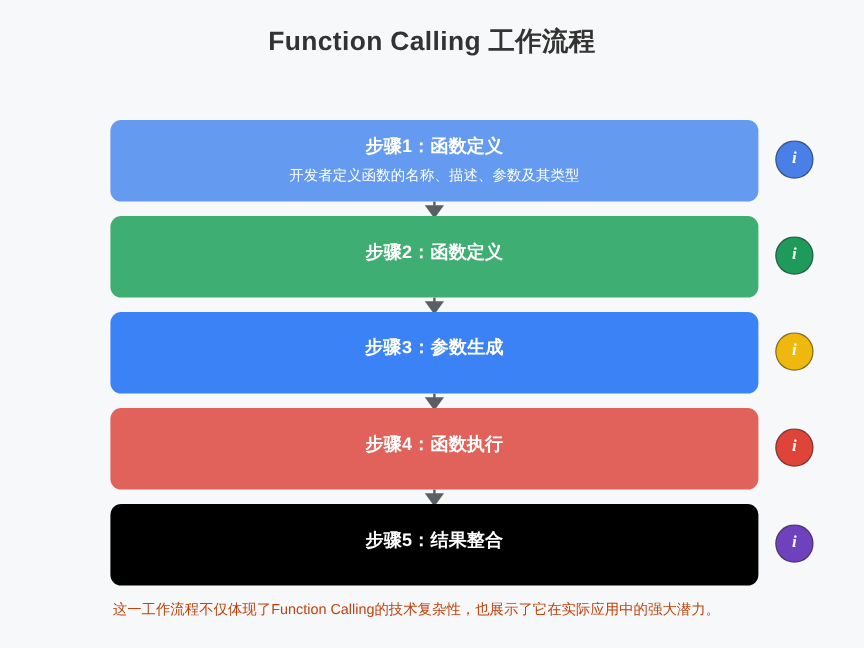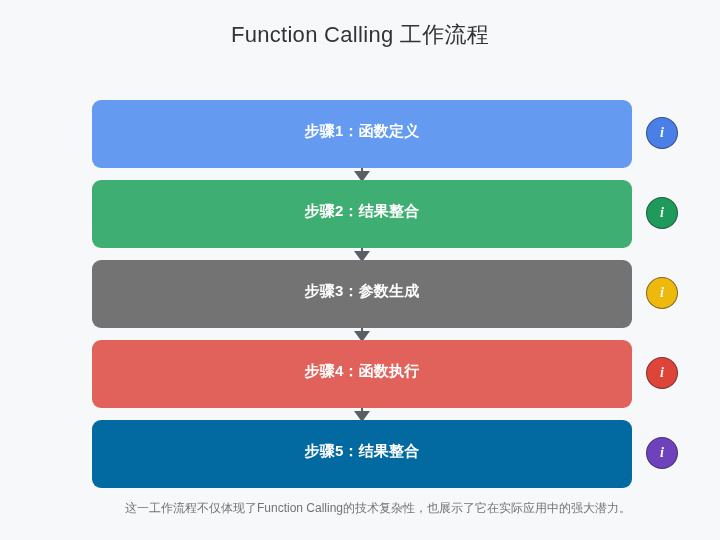--- a/index.html
+++ b/index.html
@@ -11,21 +11,21 @@
     height: 540px;
     background: #f7f8f9;
     font-family: "Liberation Sans", "DejaVu Sans", sans-serif;
     overflow: hidden;
     position: relative;
   }
 
   #page-title {
     text-align: center;
     font-size: 22px;
-    font-weight: normal;
+    font-weight: bold;
     color: #333333;
     letter-spacing: 0.3px;
     margin: 0;
     padding-top: 22px;
     line-height: 1.2;
   }
 
   #flow {
     position: absolute;
     top: 100px;
@@ -41,22 +41,21 @@
 
   .step-card {
     position: absolute;
     left: 92px;
     top: 0;
     width: 540px;
     height: 68px;
     border-radius: 9px;
     box-sizing: border-box;
     display: flex;
-    flex-direction: row;
-    align-items: center;
+    flex-direction: column;
     justify-content: center;
     color: #ffffff;
     text-align: center;
   }
 
   .step-title {
     font-size: 15px;
     font-weight: bold;
     line-height: 1.25;
     margin-bottom: 6px;
@@ -115,76 +114,77 @@
     top: 3px;
     width: 0;
     height: 0;
     border-left: 8px solid transparent;
     border-right: 8px solid transparent;
     border-top: 11px solid #5a5f66;
   }
 
   #footer-note {
     position: absolute;
-    left: 108px;
+    left: 77px;
     top: 500px;
     width: 540px;
     text-align: center;
     font-size: 12px;
-    color: #737373;
+    color: #c2410c;
     line-height: 1.4;
   }
 </style>
 </head>
 <body>
 
 <h1 id="page-title">Function Calling 工作流程</h1>
 
 <div id="flow">
     <div class="step-row">
       <div class="step-card" style="background: rgb(100, 154, 240);">
         <div class="step-title">步骤1：函数定义</div>
+        <div class="step-desc">开发者定义函数的名称、描述、参数及其类型</div>
       </div>
       <div class="step-badge" style="background: rgb(74, 127, 232);">i</div>
       <div class="connector">
         <div class="stem" style="background: rgb(90, 95, 102);"></div>
         <div class="head" style="border-top-color: rgb(90, 95, 102);"></div>
       </div>
     </div>
     <div class="step-row">
       <div class="step-card" style="background: rgb(63, 174, 114);">
-        <div class="step-title">步骤2：结果整合</div>
+        <div class="step-title">步骤2：函数定义</div>
       </div>
       <div class="step-badge" style="background: rgb(30, 154, 90);">i</div>
       <div class="connector">
         <div class="stem" style="background: rgb(90, 95, 102);"></div>
         <div class="head" style="border-top-color: rgb(90, 95, 102);"></div>
       </div>
     </div>
     <div class="step-row">
-      <div class="step-card" style="background: #737373;">
+      <div class="step-card" style="background: #3b82f6; font-family: Liberation Mono, monospace;">
         <div class="step-title">步骤3：参数生成</div>
       </div>
       <div class="step-badge" style="background: rgb(239, 184, 13);">i</div>
       <div class="connector">
         <div class="stem" style="background: rgb(90, 95, 102);"></div>
         <div class="head" style="border-top-color: rgb(90, 95, 102);"></div>
       </div>
     </div>
     <div class="step-row">
       <div class="step-card" style="background: rgb(224, 98, 91);">
         <div class="step-title">步骤4：函数执行</div>
       </div>
       <div class="step-badge" style="background: rgb(222, 68, 55);">i</div>
       <div class="connector">
         <div class="stem" style="background: rgb(90, 95, 102);"></div>
         <div class="head" style="border-top-color: rgb(90, 95, 102);"></div>
       </div>
     </div>
     <div class="step-row">
-      <div class="step-card" style="background: #0369a1;">
+      <div class="step-card" style="background: #000000;">
         <div class="step-title">步骤5：结果整合</div>
       </div>
       <div class="step-badge" style="background: rgb(111, 65, 189);">i</div>
     </div>
   </div>
 
 <div id="footer-note">这一工作流程不仅体现了Function Calling的技术复杂性，也展示了它在实际应用中的强大潜力。</div>
 
 </body></html>

